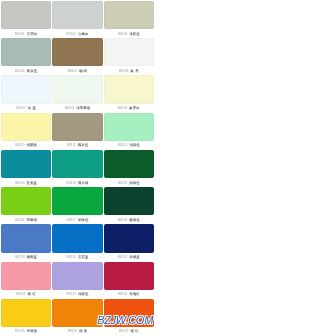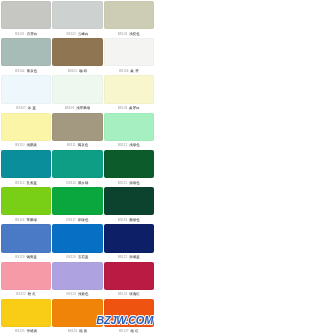--- a/index.html
+++ b/index.html
@@ -53,21 +53,21 @@
     font-size:3.4px;
     color:#6e6e6e;
     font-weight:bold;
     letter-spacing:0.15px;
   }
   #watermark{
     position:absolute;
     right:2px;
     bottom:10px;
     font-size:11px;
-    font-weight:bold;
+    font-weight:normal;
     font-style:italic;
     letter-spacing:-0.3px;
     color:#1f5fc4;
     text-shadow:
       0.6px 0 0 #ffffff,-0.6px 0 0 #ffffff,
       0 0.6px 0 #ffffff,0 -0.6px 0 #ffffff,
       0.6px 0.6px 0 #ffffff,-0.6px -0.6px 0 #ffffff,
       0.6px -0.6px 0 #ffffff,-0.6px 0.6px 0 #ffffff;
     pointer-events:none;
     opacity:0.95;

